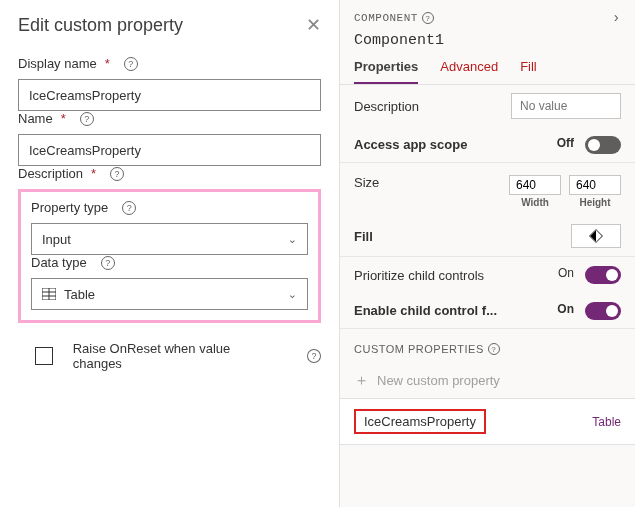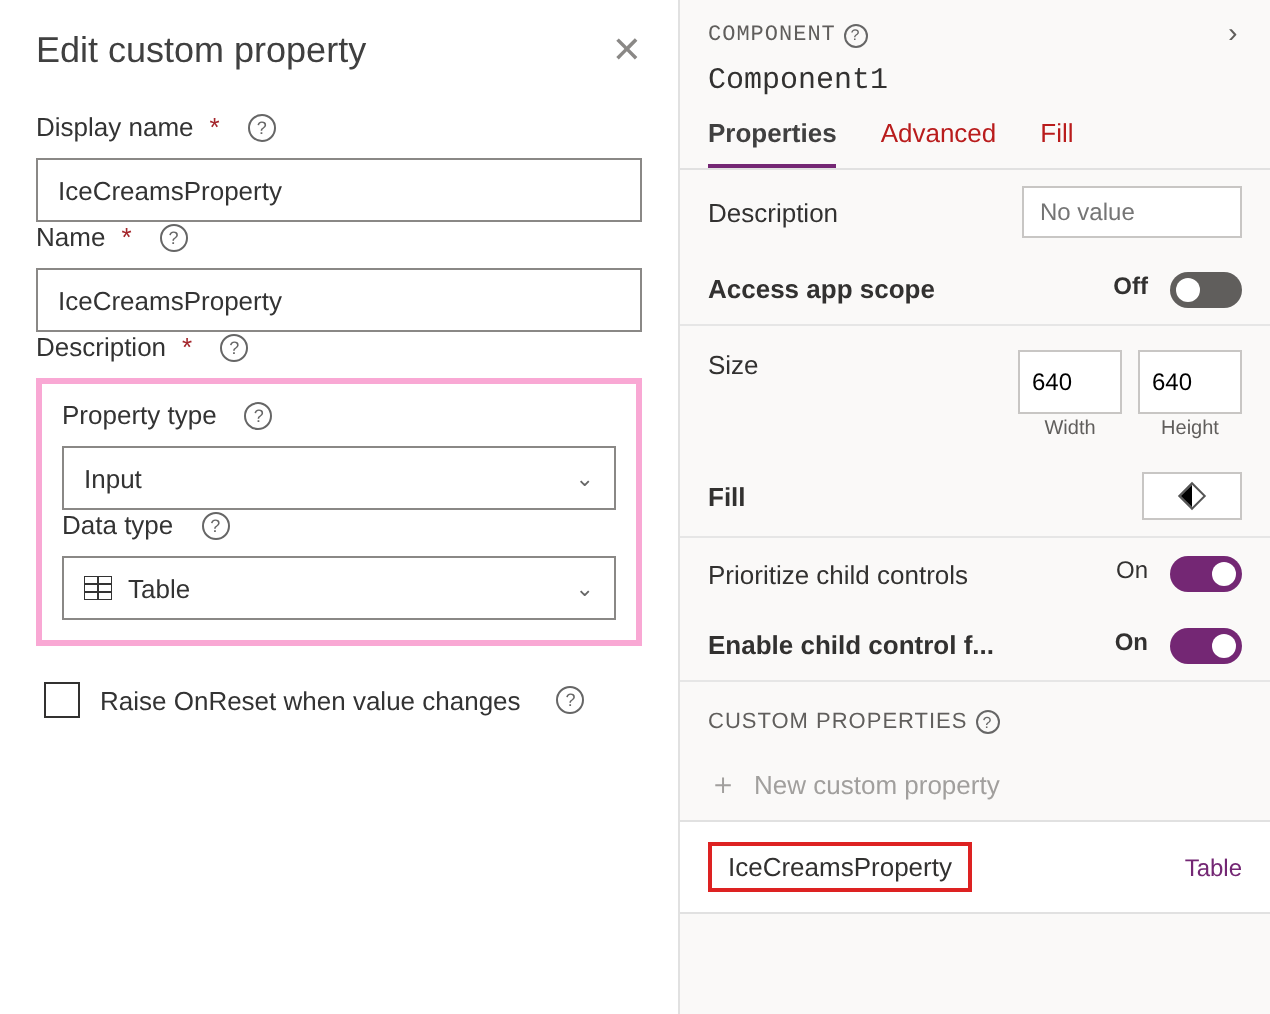--- a/index.html
+++ b/index.html
@@ -84,23 +84,23 @@
   .highlight-box .field-group:last-child { margin-bottom: 0; }
   .table-icon {
     display: inline-block;
     margin-right: 8px;
     vertical-align: middle;
   }
   .table-icon svg { display: block; }
   .checkbox-row {
     display: flex;
     align-items: center;
-    gap: 10px;
+    gap: 20px;
     margin-top: 8px;
-    margin-left: 4px;
+    margin-left: 17px;
   }
   .checkbox {
     width: 18px;
     height: 18px;
     border: 1px solid #323130;
   }
   
   .right {
     flex: 1;
     background: #faf9f8;
@@ -184,22 +184,22 @@
     content: "";
     position: absolute;
     width: 12px; height: 12px;
     background: #fff;
     border-radius: 50%;
     right: 3px; top: 3px;
   }
   .toggle-wrap { display: flex; align-items: flex-start; gap: 11px; font-size: 12px; color: #323130; }
   .size-inputs { display: flex; gap: 8px; }
   .size-col { display: flex; flex-direction: column; align-items: center; }
-  .size-col input { width: 52px; height: 32px; border: 1px solid #c8c6c4; background: #fff; text-align: left; padding: 0 6px; font-size: 12px; }
-  .size-lbl { font-size: 10px; color: #605e5c; margin-top: 2px; }
+  .size-col input { width: 52px; height: 20px; border: 1px solid #c8c6c4; background: #fff; text-align: left; padding: 0 6px; font-size: 12px; }
+  .size-lbl { font-size: 10px; color: #605e5c; margin-top: 2px; font-weight: bold; }
   .fill-swatch {
     width: 50px; height: 24px;
     border: 1px solid #c8c6c4;
     background: #fff;
     display: flex;
     align-items: center;
     justify-content: center;
   }
   .section-hdr {
     padding: 14px 14px 8px 14px;

